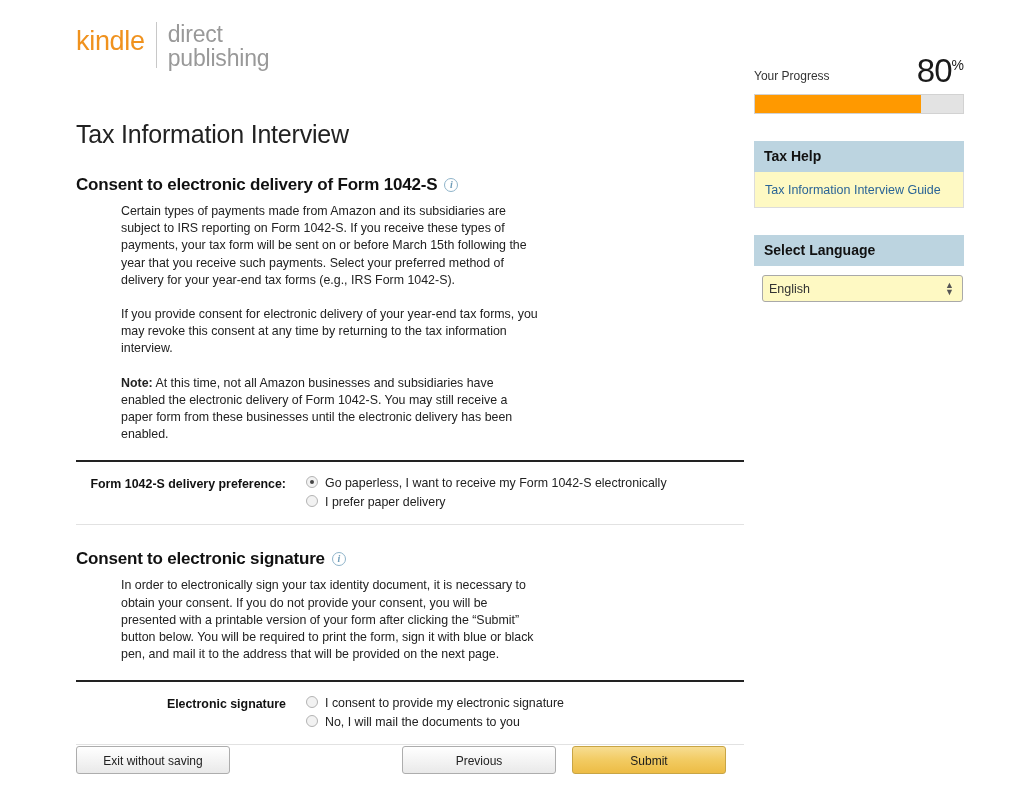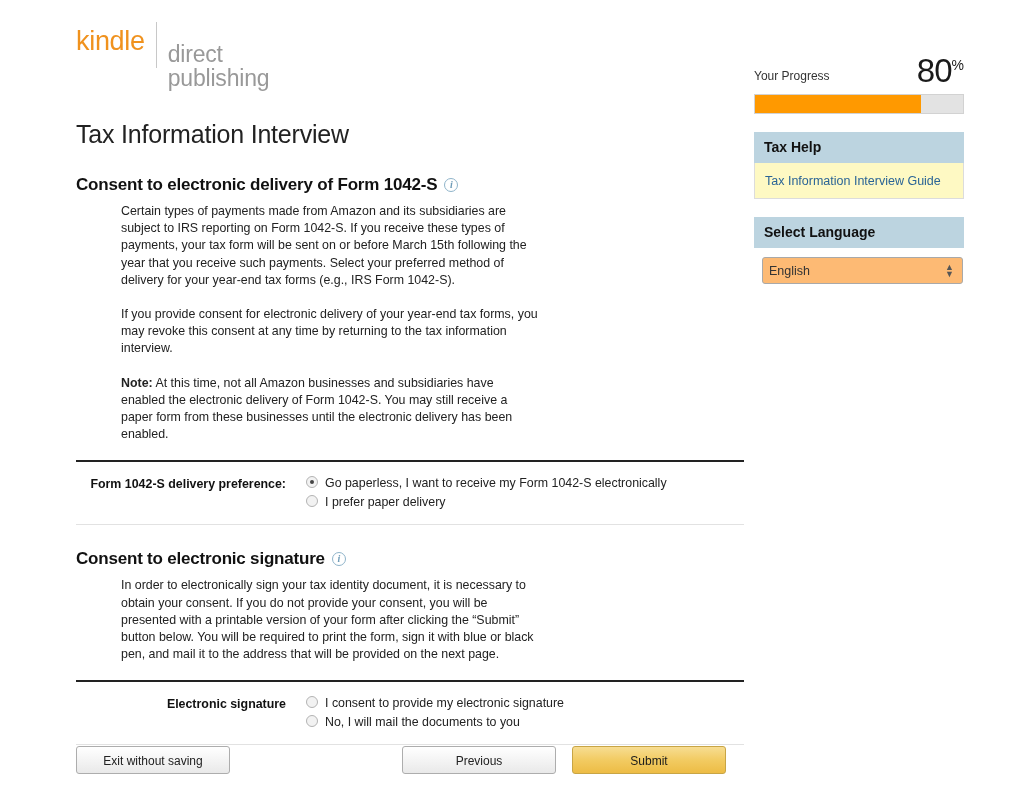--- a/index.html
+++ b/index.html
@@ -38,21 +38,20 @@
     background: #c8c8c8;
     height: 46px;
     margin: 4px 11px 0 11px;
   }
   #logo .direct {
     color: #999999;
     font-size: 23px;
     line-height: 24px;
     padding-top: 4px;
     letter-spacing: -0.2px;
-    margin-top: 20px;
   }
   #logo .direct div { display: block; }
 
   
   #rail {
     position: absolute;
     left: 754px;
     top: 48px;
     width: 210px;
   }
@@ -88,21 +87,21 @@
     height: 20px;
     width: 210px;
     background: #e3e3e3;
     border: 1px solid #d2d2d2;
   }
   .progress-fill {
     height: 100%;
     background: #ff9900;
   }
 
-  .panel { margin-top: 18px; }
+  .panel { margin-top: 27px; }
   .panel-head {
     background: #bcd4e0;
     color: #111111;
     font-size: 14px;
     font-weight: bold;
     padding: 7px 10px 8px 10px;
   }
   .panel-body {
     border: 1px solid #dcdcdc;
     border-top: none;
@@ -121,21 +120,21 @@
   }
   .lang-select {
     width: 201px;
     height: 27px;
     font-family: "Liberation Sans", sans-serif;
     font-size: 12.5px;
     color: #333;
     padding: 2px 6px;
     border: 1px solid #a9a9a9;
     border-radius: 3px;
-    background: #fdba74;
+    background: #fef9c3;
     -webkit-appearance: none;
     appearance: none;
     position: relative;
   }
   .select-wrap { position: relative; width: 201px; }
   .select-arrows {
     position: absolute;
     right: 9px;
     top: 50%;
     transform: translateY(-50%);

